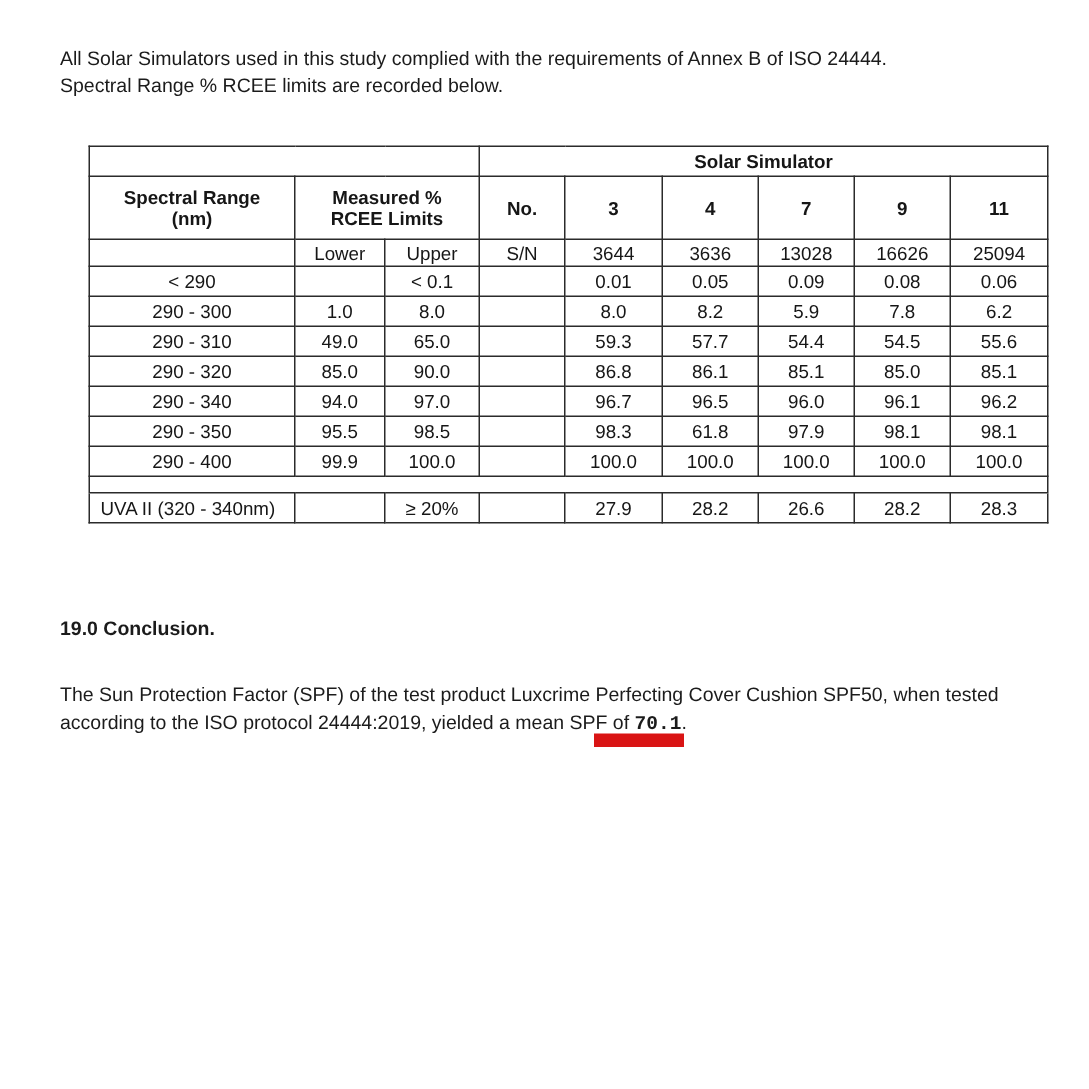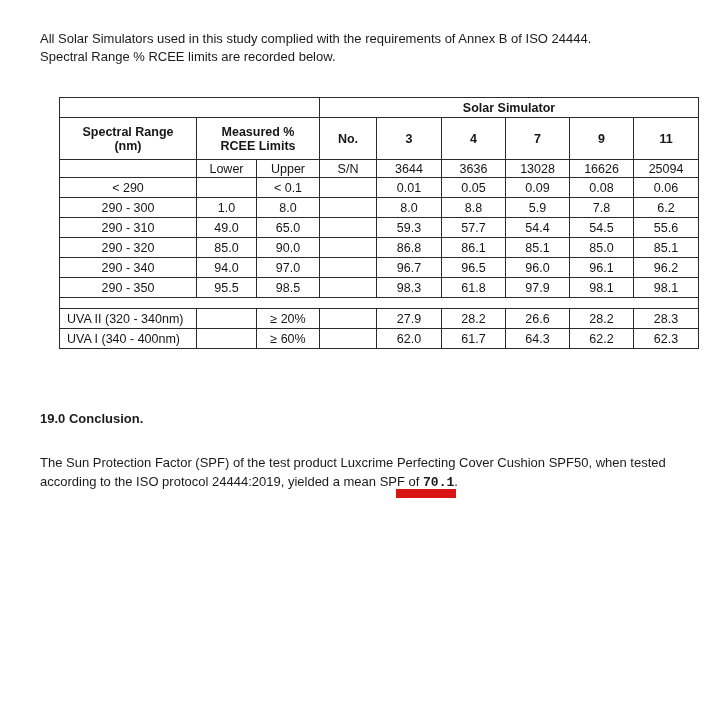--- a/index.html
+++ b/index.html
@@ -122,21 +122,21 @@
         <td>0.09</td>
         <td>0.08</td>
         <td>0.06</td>
       </tr>
       <tr>
         <td>290 - 300</td>
         <td>1.0</td>
         <td>8.0</td>
         <td></td>
         <td>8.0</td>
-        <td>8.8</td>
+        <td>8.2</td>
         <td>5.9</td>
         <td>7.8</td>
         <td>6.2</td>
       </tr>
       <tr>
         <td>290 - 310</td>
         <td>49.0</td>
         <td>65.0</td>
         <td></td>
         <td>59.3</td>
@@ -171,47 +171,47 @@
         <td>290 - 350</td>
         <td>95.5</td>
         <td>98.5</td>
         <td></td>
         <td>98.3</td>
         <td>61.8</td>
         <td>97.9</td>
         <td>98.1</td>
         <td>98.1</td>
       </tr>
+      <tr>
+        <td>290 - 400</td>
+        <td>99.9</td>
+        <td>100.0</td>
+        <td></td>
+        <td>100.0</td>
+        <td>100.0</td>
+        <td>100.0</td>
+        <td>100.0</td>
+        <td>100.0</td>
+      </tr>
 
       <tr class="spacer">
         <td colspan="9"></td>
       </tr>
 
       <tr>
         <td class="left">UVA II (320 - 340nm)</td>
         <td></td>
         <td>≥ 20%</td>
         <td></td>
         <td>27.9</td>
         <td>28.2</td>
         <td>26.6</td>
         <td>28.2</td>
         <td>28.3</td>
       </tr>
-      <tr>
-        <td class="left">UVA I (340 - 400nm)</td>
-        <td></td>
-        <td>≥ 60%</td>
-        <td></td>
-        <td>62.0</td>
-        <td>61.7</td>
-        <td>64.3</td>
-        <td>62.2</td>
-        <td>62.3</td>
-      </tr>
     </tbody>
   </table>
 
   <div class="conclusion">
     <p class="c-head">19.0 Conclusion.</p>
     <p class="c-body"><span>The Sun Protection Factor (SPF) of the test product Luxcrime Perfecting Cover Cushion SPF50, when tested according to the ISO protocol 24444:2019, yielded a mean SPF of </span><span class="spf"><b>70.1</b><span class="redbar"></span></span><span>.</span></p>
   </div>
 
 </div>
 

